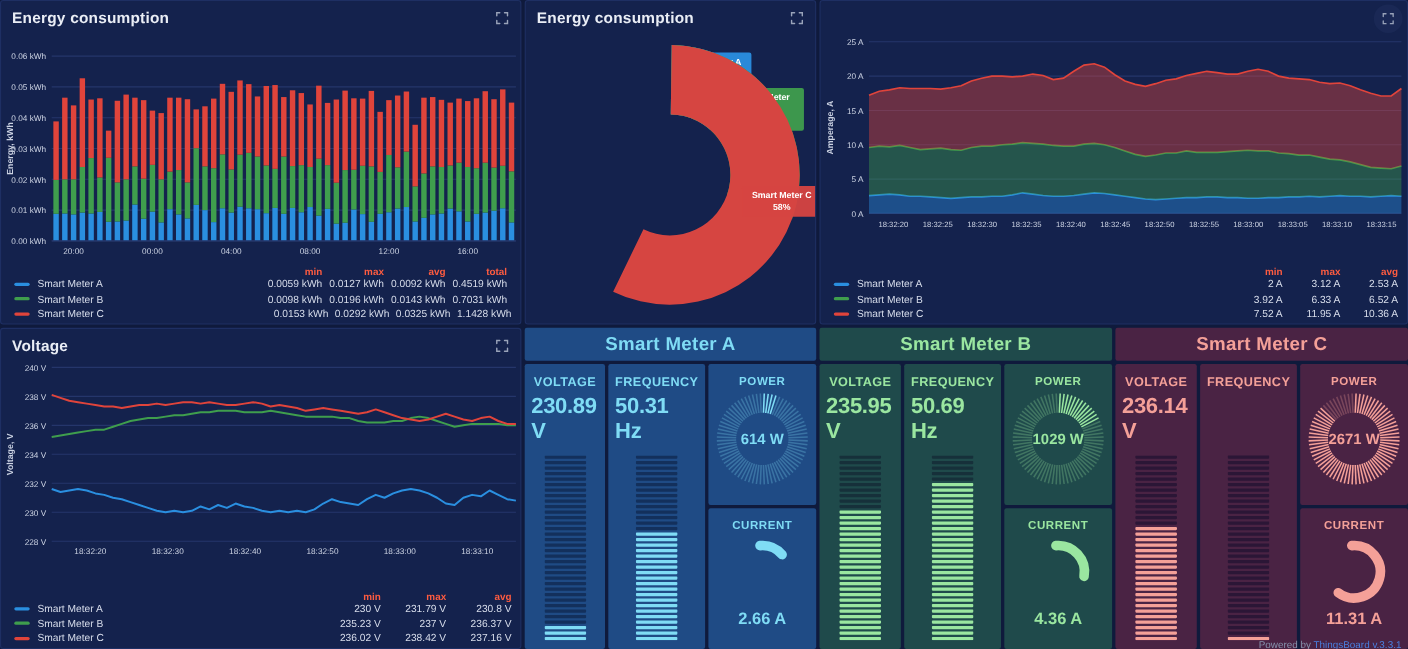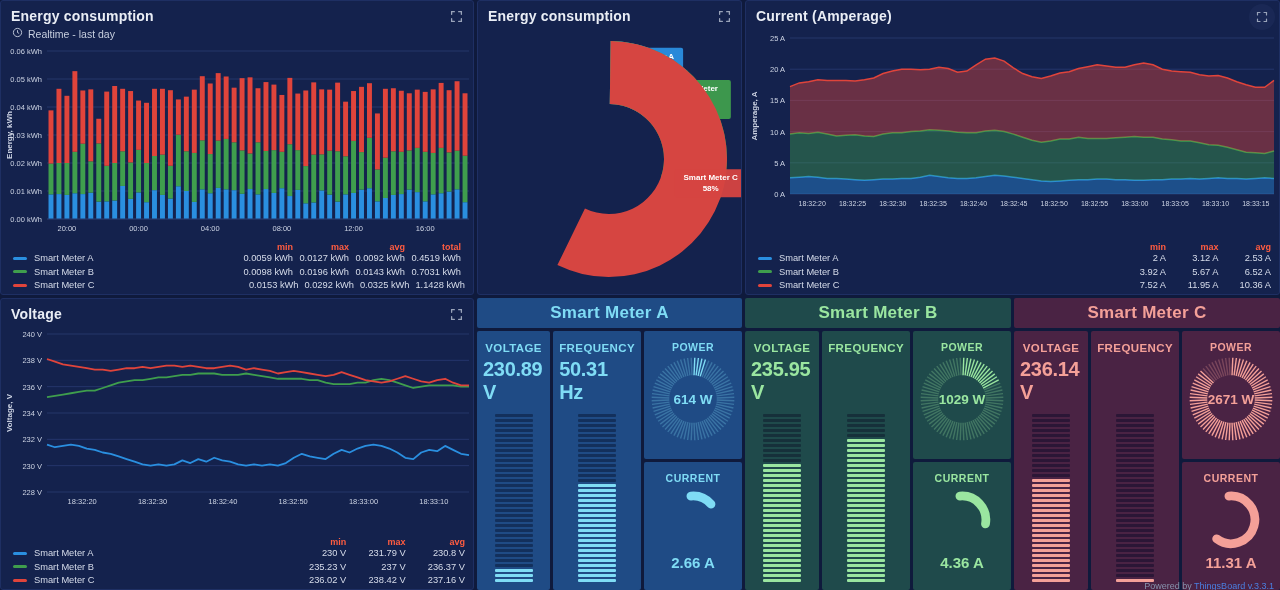--- a/index.html
+++ b/index.html
@@ -92,29 +92,20 @@
   }
   .footer a { color: #4a7fe0; text-decoration: none; }
 </style>
 </head>
 <body>
 
 <div class="dash">
 
   <div class="panel" style="left:0;top:0;width:474px;height:295px;">
     <div class="panel-title">Energy consumption</div>
-    <div class="panel-sub">
-      <span>
-        <svg width="11" height="11" viewBox="0 0 24 24" fill="none" stroke="#c6cede" stroke-width="2">
-          <circle cx="12" cy="12" r="9"></circle>
-            <path d="M12 7v5l3.5 2"></path>
-        </svg>
-      </span>
-      <span>Realtime - last day</span>
-    </div>
     <div class="fs-icon">
       <svg viewBox="0 0 24 24" fill="none" stroke="#c6cede" stroke-width="2.4" stroke-linecap="round">
         <path d="M3 8V3h5M21 8V3h-5M3 16v5h5M21 16v5h-5"></path>
       </svg>
     </div>
     <svg id="bar-svg" width="474" height="190" style="position:absolute;left:0;top:42px;">
         <line x1="46" x2="468" y1="176" y2="176" stroke="#25366b" stroke-width="1"></line>
         <text x="41" y="179" text-anchor="end" font-size="7.5" fill="#ccd3e3">0.00 kWh</text>
         <line x1="46" x2="468" y1="148" y2="148" stroke="#25366b" stroke-width="1"></line>
         <text x="41" y="151" text-anchor="end" font-size="7.5" fill="#ccd3e3">0.01 kWh</text>
@@ -364,21 +355,20 @@
                A118 118 0 1 1 79.39686591666984 234.11840817114555
                L106.94769174082069 177.4619699102797
                A55 55 0 1 0 131.767919918653 73.00536117948826 Z" fill="#d64541"></path>
         <rect x="196.66929048516522" y="138.1579256610143" width="72" height="28" fill="#d64541" rx="2" opacity="0.95"></rect>
         <text x="232.66929048516522" y="149.1579256610143" text-anchor="middle" font-size="8" fill="#ffffff" font-weight="bold">Smart Meter C</text>
         <text x="232.66929048516522" y="160.1579256610143" text-anchor="middle" font-size="8" fill="#ffffff" font-weight="bold">58%</text>
       </svg>
   </div>
 
   <div class="panel" style="left:745px;top:0;width:535px;height:295px;">
-    <div class="panel-title">Current (Amperage)</div>
     <div class="fs-icon circled">
       <svg viewBox="0 0 24 24" fill="none" stroke="#c6cede" stroke-width="2.4" stroke-linecap="round">
         <path d="M3 8V3h5M21 8V3h-5M3 16v5h5M21 16v5h-5"></path>
       </svg>
     </div>
     <svg id="area-svg" width="535" height="205" style="position:absolute;left:0;top:25px;">
         <line x1="44" x2="528" y1="168" y2="168" stroke="#25366b"></line>
         <text x="39" y="171" text-anchor="end" font-size="7.5" fill="#ccd3e3">0 A</text>
         <line x1="44" x2="528" y1="136.8" y2="136.8" stroke="#25366b"></line>
         <text x="39" y="139.8" text-anchor="end" font-size="7.5" fill="#ccd3e3">5 A</text>
@@ -425,21 +415,21 @@
           <div class="lg-cell" style="width: 54px;">2 A</div>
           <div class="lg-cell" style="width: 54px;">3.12 A</div>
           <div class="lg-cell" style="width: 54px;">2.53 A</div>
         </div>
         <div class="lg-row">
           <div class="lg-name" style="width: 370px;">
             <span class="lg-swatch" style="background: rgb(63, 158, 77);"></span>
             <span>Smart Meter B</span>
           </div>
           <div class="lg-cell" style="width: 54px;">3.92 A</div>
-          <div class="lg-cell" style="width: 54px;">5.67 A</div>
+          <div class="lg-cell" style="width: 54px;">6.33 A</div>
           <div class="lg-cell" style="width: 54px;">6.52 A</div>
         </div>
         <div class="lg-row">
           <div class="lg-name" style="width: 370px;">
             <span class="lg-swatch" style="background: rgb(224, 68, 59);"></span>
             <span>Smart Meter C</span>
           </div>
           <div class="lg-cell" style="width: 54px;">7.52 A</div>
           <div class="lg-cell" style="width: 54px;">11.95 A</div>
           <div class="lg-cell" style="width: 54px;">10.36 A</div>
@@ -729,20 +719,21 @@
             <div class="led" style="background: rgb(22, 48, 58);"></div>
             <div class="led" style="background: rgb(22, 48, 58);"></div>
             <div class="led" style="background: rgb(22, 48, 58);"></div>
             <div class="led" style="background: rgb(22, 48, 58);"></div>
             <div class="led" style="background: rgb(22, 48, 58);"></div>
             <div class="led" style="background: rgb(22, 48, 58);"></div>
           </div>
         </div>
         <div class="tile col-bar" style="background: rgb(31, 74, 75);">
           <div class="tile-label" style="color: rgb(154, 230, 160);">FREQUENCY</div>
+          <div class="tile-value" style="color: rgb(154, 230, 160);">50.69 Hz</div>
           <div class="ledbar">
             <div class="led" style="background: rgb(154, 230, 160);"></div>
             <div class="led" style="background: rgb(154, 230, 160);"></div>
             <div class="led" style="background: rgb(154, 230, 160);"></div>
             <div class="led" style="background: rgb(154, 230, 160);"></div>
             <div class="led" style="background: rgb(154, 230, 160);"></div>
             <div class="led" style="background: rgb(154, 230, 160);"></div>
             <div class="led" style="background: rgb(154, 230, 160);"></div>
             <div class="led" style="background: rgb(154, 230, 160);"></div>
             <div class="led" style="background: rgb(154, 230, 160);"></div>

